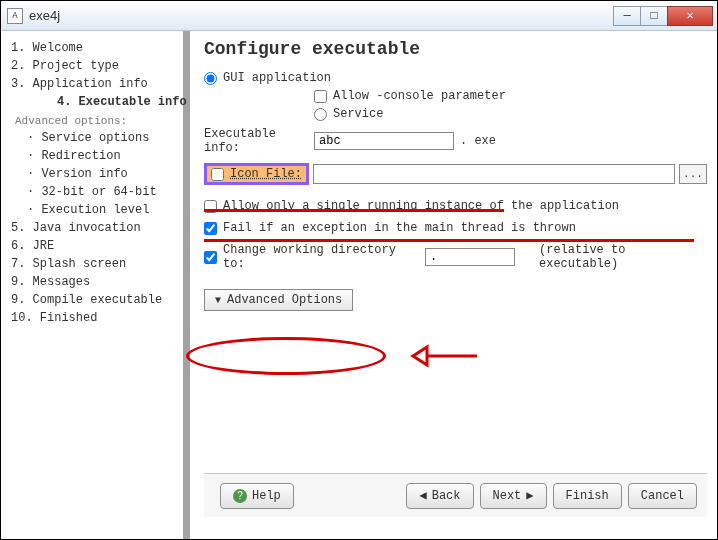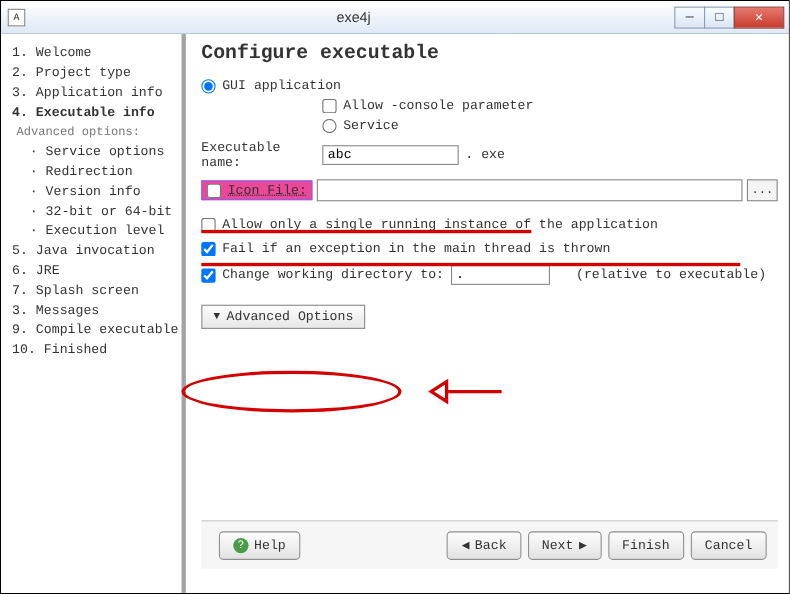--- a/index.html
+++ b/index.html
@@ -1,44 +1,44 @@
 <!DOCTYPE html>
 <html><head>
 <meta charset="utf-8">
 <style>
 * { box-sizing: border-box; margin: 0; padding: 0; }
 body { font-family: "Courier New", monospace; font-size: 12px; color: #333; background: #fff; }
 
 .window { width: 718px; height: 540px; border: 1px solid #000; display: flex; flex-direction: column; background: #f0f0f0; }
 .titlebar { height: 30px; background: linear-gradient(#fff, #dfe9f5); display: flex; align-items: center; border-bottom: 1px solid #b8c8db; }
 .title-icon { width: 16px; height: 16px; margin: 0 6px; border: 1px solid #888; background: #fff; display: flex; align-items: center; justify-content: center; font-size: 9px; }
-.title-text { flex: 1; font-family: "Segoe UI", sans-serif; font-size: 13px; color: #333; text-align: center; }
+.title-text { flex: 1; font-family: "Segoe UI", sans-serif; font-size: 13px; color: #333; }
 .win-btns { display: flex; height: 20px; margin-right: 4px; }
 .win-btn { width: 28px; height: 20px; border: 1px solid #8a9cb2; margin-left: -1px; background: linear-gradient(#f7fbff,#dbe7f4); display: flex; align-items: center; justify-content: center; font-size: 12px; cursor: pointer; }
 .win-close { width: 46px; background: linear-gradient(#e67a6f,#c83b2e); color: #fff; border-color: #8a3a32; }
 
 .body { flex: 1; display: flex; background: #fff; min-height: 0; }
-.sidebar { width: 168px; border-right: 4px solid #a3a3a3; padding: 8px 4px; position: relative; background: #fff; }
+.sidebar { width: 189px; border-right: 7px solid #a3a3a3; padding: 8px 4px; position: relative; background: #fff; }
 .side-item { padding: 2px 0 2px 6px; cursor: pointer; white-space: nowrap; }
-.side-item.active { font-weight: bold; font-family: "Courier New", monospace; }
+.side-item.active { font-weight: bold; font-family: "Courier New", monospace; margin-left: 46px; }
 .side-sub-label { font-size: 11px; color: #777; padding: 4px 0 2px 10px; }
 .side-sub { padding: 2px 0 2px 22px; cursor: pointer; }
 .side-sub::before { content: "· "; }
 
 .content { flex: 1; padding: 8px 10px 22px 14px; display: flex; flex-direction: column; min-height: 0; justify-content: space-between; }
 .heading { font-size: 18px; font-weight: bold; font-family: "Courier New", monospace; margin-bottom: 12px; }
 .form { flex: 1; position: relative; }
 .row { display: flex; align-items: center; margin-bottom: 4px; }
 .lbl { width: 110px; }
 .radio, .check { width: 13px; height: 13px; margin-right: 6px; }
 .indent { padding-left: 110px; }
 .txt-input { font-family: "Courier New", monospace; font-size: 12px; padding: 1px 4px; border: 1px solid #888; background: #fff; }
 .ext { margin-left: 6px; }
 .iconfile-row { display: flex; align-items: center; margin-top: 8px; }
-.iconfile-label { display: flex; align-items: center; border: 1px solid #8b5cf6; padding: 1px 4px; background: #ec4899; }
+.iconfile-label { display: flex; align-items: center; border: 3px solid #8b5cf6; padding: 1px 4px; background: #fdba74; }
 .iconfile-label .underline { text-decoration: underline dotted; }
 .iconfile-input { flex: 1; margin-left: 4px; height: 20px; }
 .browse { width: 28px; height: 20px; margin-left: 4px; border: 1px solid #888; background: #f4f4f4; font-size: 11px; cursor: pointer; display:flex; align-items:center; justify-content:center; }
 .chk-row { display: flex; align-items: center; margin-top: 8px; }
 .wd-input { width: 90px; margin: 0 24px 0 6px; }
 .rel-note { }
 .adv-btn { margin-top: 18px; border: 1px solid #888; background: linear-gradient(#fdfdfd,#e7e7e7); padding: 3px 10px; display: inline-flex; align-items: center; cursor: pointer; font-family: "Courier New", monospace; }
 .adv-btn .tri { margin-right: 6px; font-size: 10px; }
 
 .red-under { position: absolute; height: 3px; background: #d40000; }
@@ -73,21 +73,21 @@
       <div class="side-item active">4. Executable info</div>
       <div class="side-sub-label">Advanced options:</div>
       <div class="side-sub">Service options</div>
       <div class="side-sub">Redirection</div>
       <div class="side-sub">Version info</div>
       <div class="side-sub">32-bit or 64-bit</div>
       <div class="side-sub">Execution level</div>
       <div class="side-item">5. Java invocation</div>
       <div class="side-item">6. JRE</div>
       <div class="side-item">7. Splash screen</div>
-      <div class="side-item">3. Messages</div>
+      <div class="side-item">9. Messages</div>
       <div class="side-item">9. Compile executable</div>
       <div class="side-item">10. Finished</div>
 
     </div>
 
     <div class="content">
       <div class="heading">Configure executable</div>
 
       <div class="form">
         <div class="row">
@@ -97,22 +97,22 @@
         <div class="row indent">
           <input type="checkbox" class="check" style="">
           <span>Allow -console parameter</span>
         </div>
         <div class="row indent">
           <input type="radio" class="radio" style="">
           <span>Service</span>
         </div>
 
         <div class="row" style="margin-top:6px; position:relative;">
-          <span class="lbl">Executable name:</span>
-          <input class="txt-input" style="width: 124px;" value="abc">
+          <span class="lbl">Executable info:</span>
+          <input class="txt-input" style="width: 140px;" value="abc">
           <span class="ext">. exe</span>
         </div>
         <div class="red-under" style="left:0; top:138px; width:300px;"></div>
 
         <div class="iconfile-row">
           <span class="iconfile-label">
             <input type="checkbox" class="check" style="">
             <span class="underline">Icon File:</span>
           </span>
           <input class="txt-input iconfile-input" value="" style="">

